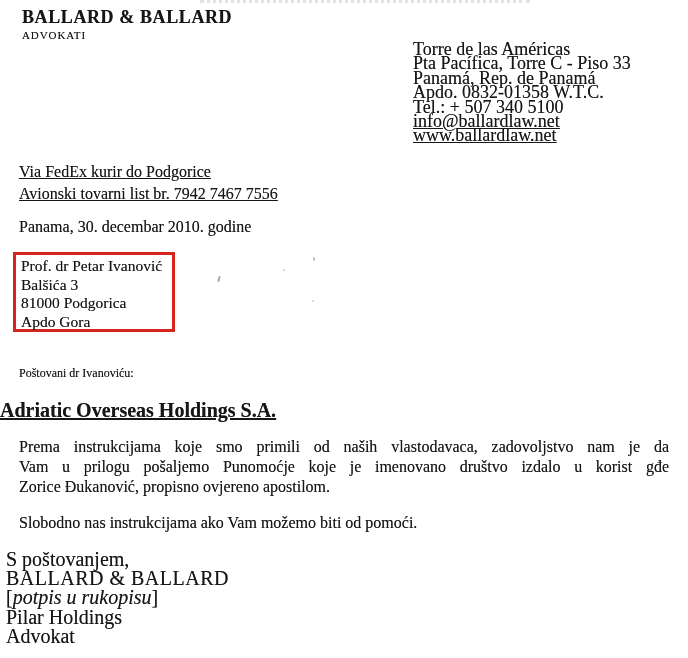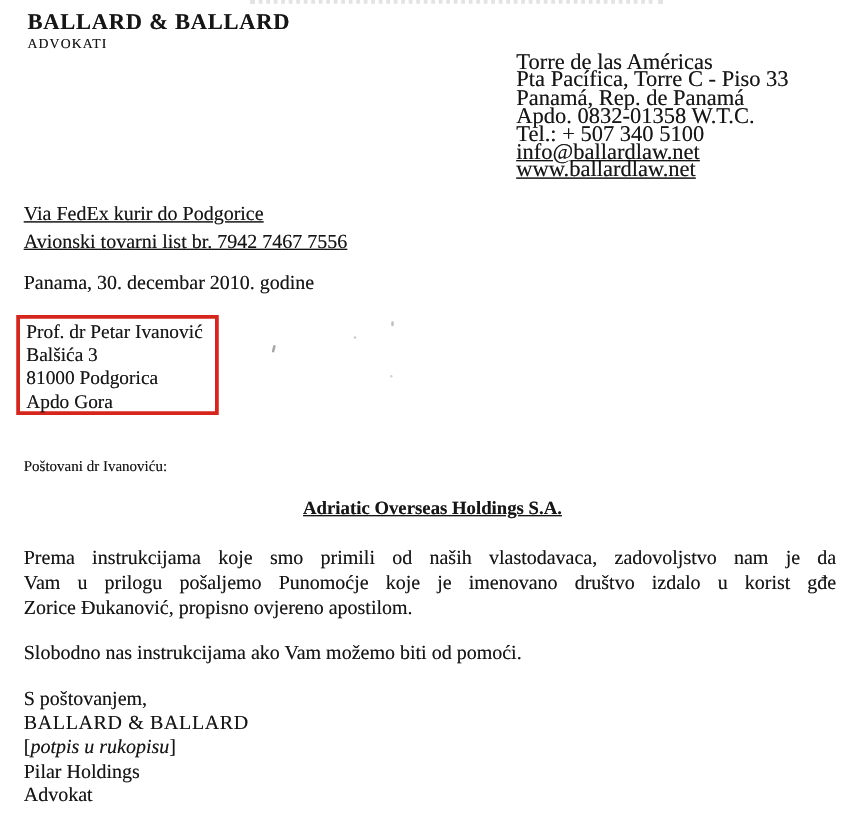--- a/index.html
+++ b/index.html
@@ -33,28 +33,28 @@
   }
   
   .artifact-top{left:200px;top:0px;width:330px;height:3px;border-top:3px dotted rgba(70,70,70,0.15);}
   .speck{background:#8a8a8a;border-radius:1px;}
   .speck-a{left:218px;top:276px;width:2px;height:6px;transform:rotate(14deg);opacity:.75;}
   .speck-b{left:313px;top:257px;width:1.5px;height:4px;opacity:.55;}
   .speck-c{left:283px;top:269px;width:2px;height:2px;opacity:.45;}
   .speck-d{left:312px;top:300px;width:2px;height:2px;opacity:.4;}
   
   .salutation{left:19px;top:366px;font-size:12px;}
-  .subject{left:0;top:399px;width:636px;text-align:center;font-size:15px;font-weight:bold;margin-left:28px;}
+  .subject{left:0;top:399px;width:636px;font-size:20px;font-weight:bold;}
   .subject span{text-decoration:underline;}
   
   .body-par{left:19px;top:437px;width:650px;font-size:16px;line-height:19.8px;}
   .jline{text-align:justify;text-align-last:justify;}
   .body-par2{left:19px;top:514px;font-size:16px;}
   
-  .closing{left:19px;top:550px;font-size:16px;line-height:19.2px;}
+  .closing{left:6px;top:550px;font-size:20px;line-height:19.2px;}
   .closing-firm{letter-spacing:0.5px;}
   .sig-note em{font-style:italic;}
 </style>
 </head>
 <body>
 
 <div class="page">
 
   <div class="abs artifact-top"></div>
 

